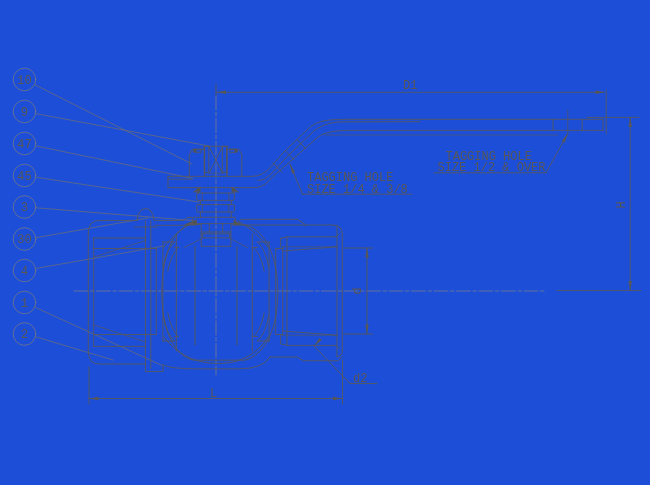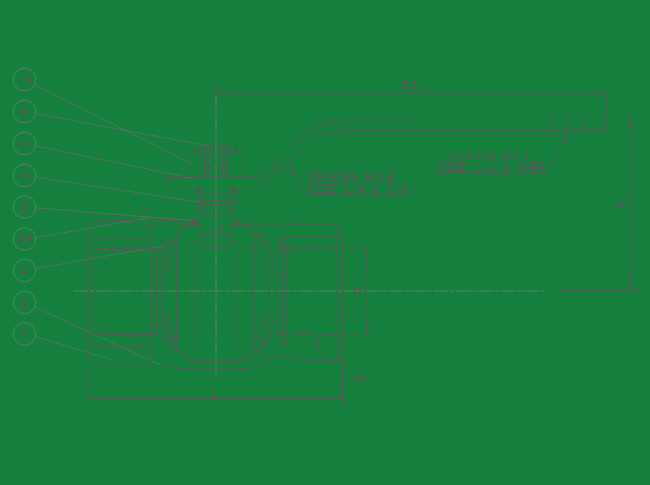--- a/index.html
+++ b/index.html
@@ -1,16 +1,16 @@
 <!DOCTYPE html>
 <html><head>
 <meta charset="utf-8">
 <style>
   html,body{margin:0;padding:0;background:#fff;}
-  .wrap{width:650px;height:485px;position:relative;background:#15803d;overflow:hidden;}
+  .wrap{width:650px;height:485px;position:relative;background:#1d4ed8;overflow:hidden;}
   text{font-family:"Liberation Mono", monospace;fill:#575757;}
 </style>
 </head>
 <body>
 <div class="wrap">
 <svg width="650" height="485" viewBox="0 0 650 485">
 <defs>
   <g id="arr">
           <path d="M0,0 L-9.5,1.7 L-9.5,-1.7 Z" fill="#575757" stroke="none"></path>
         </g>

